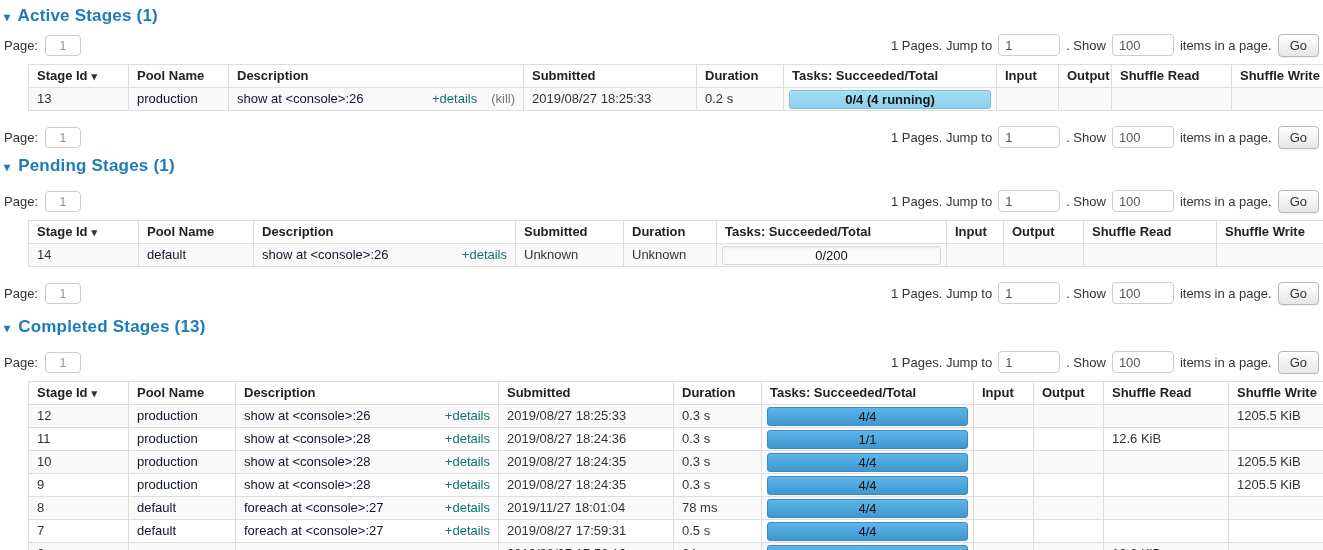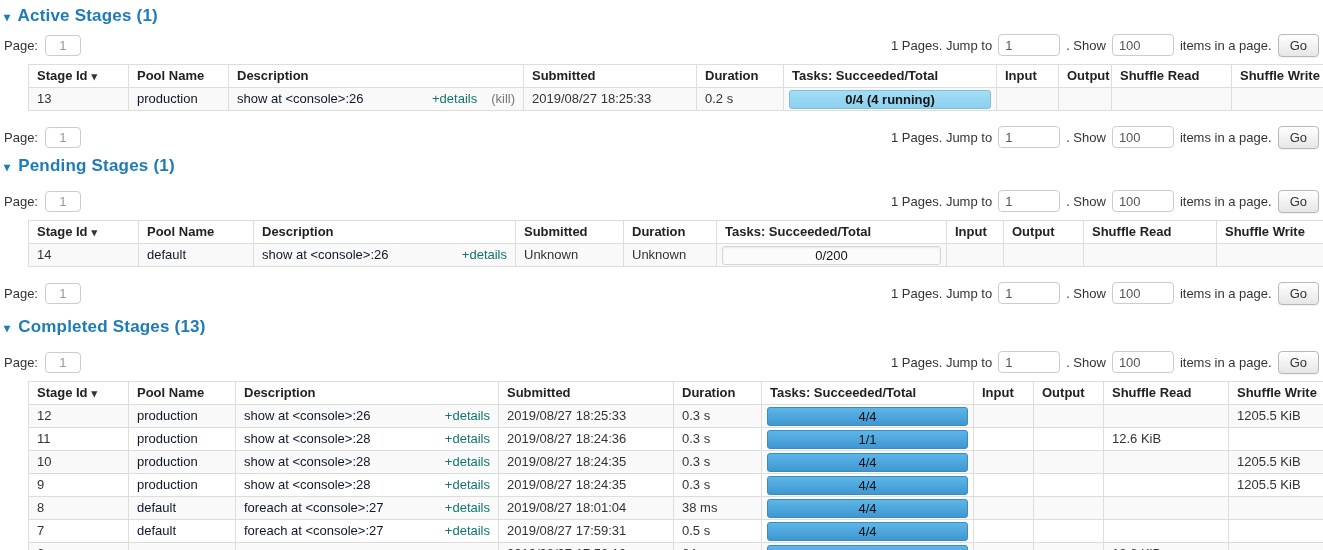--- a/index.html
+++ b/index.html
@@ -365,22 +365,22 @@
 
   <tr class="striped">
     <td>8</td>
     <td><a class="tbl-link">default</a></td>
     <td>
           <div class="desc-flex">
       <a class="tbl-link">foreach at &lt;console&gt;:27</a>
       <a class="details-label">+details</a>
     </div>
         </td>
-    <td>2019/08/27 18:01:04</td>
-    <td>38 ms</td>
+    <td>2019/11/27 18:01:04</td>
+    <td>78 ms</td>
     <td class="tasks-cell">
           <div class="pbar bar-completed">4/4</div>
         </td>
     <td></td>
     <td></td>
     <td></td>
     <td></td>
   </tr>
 
   <tr>

